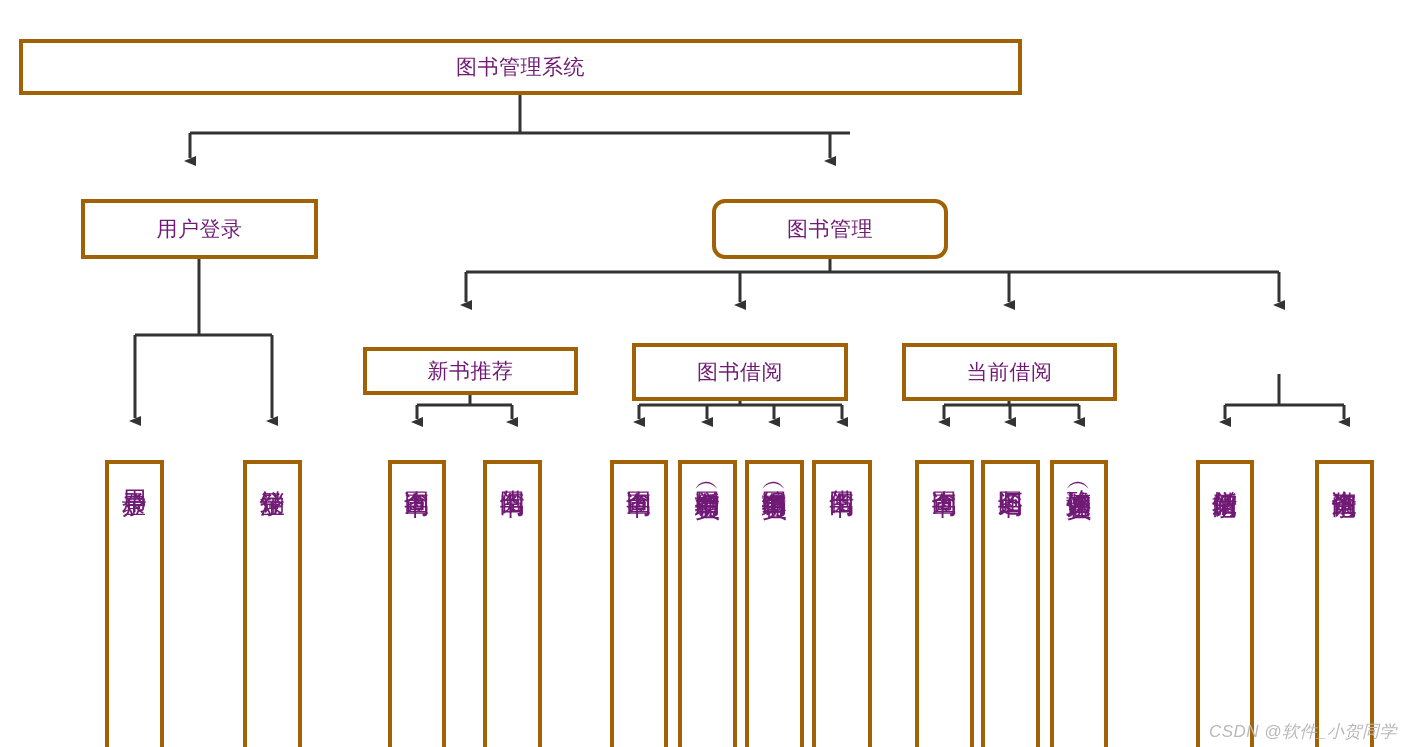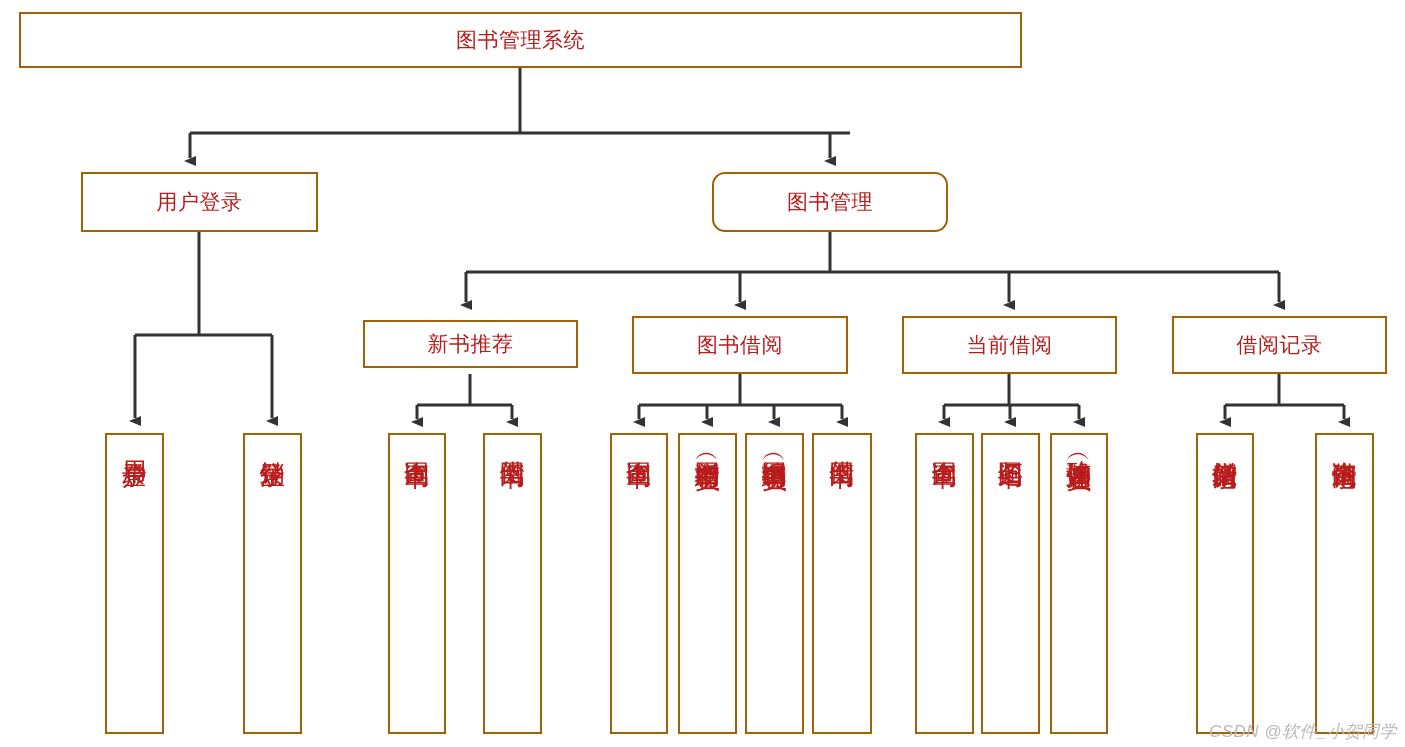--- a/index.html
+++ b/index.html
@@ -22,26 +22,27 @@
   svg#connectors {
     position: absolute;
     left: 0;
     top: 0;
     width: 1405px;
     height: 747px;
   }
   .node {
     position: absolute;
     box-sizing: border-box;
-    border: 2px solid #a16207;
+    border: 4px solid #a16207;
     background: #ffffff;
     display: flex;
     align-items: center;
     justify-content: center;
-    color: #b91c1c;
+    color: #701a75;
+    margin-top: 27px;
   }
   .node-label {
     display: block;
     white-space: pre;
     line-height: 1.18;
   }
   .node.horizontal .node-label {
     font-size: 21px;
     letter-spacing: 0.5px;
   }
@@ -139,23 +140,20 @@
 
   <div class="node horizontal" style="left:363px; top:320px; width:215px; height:48px;">
     <span class="node-label">新书推荐</span>
   </div>
   <div class="node horizontal" style="left:632px; top:316px; width:216px; height:58px;">
     <span class="node-label">图书借阅</span>
   </div>
   <div class="node horizontal" style="left:902px; top:316px; width:215px; height:58px;text-align:center;">
     <span class="node-label">当前借阅</span>
   </div>
-  <div class="node horizontal" style="left:1172px; top:316px; width:215px; height:58px;">
-    <span class="node-label">借阅记录</span>
-  </div>
 
   <div class="node vertical" style="left:105px; top:433px; width:59px; height:301px;">
     <span class="node-label">用户登录</span>
   </div>
   <div class="node vertical" style="left:243px; top:433px; width:59px; height:301px;">
     <span class="node-label">注销登录</span>
   </div>
 
   <div class="node vertical" style="left:388px; top:433px; width:58px; height:301px;">
     <span class="node-label">查询图书</span>

